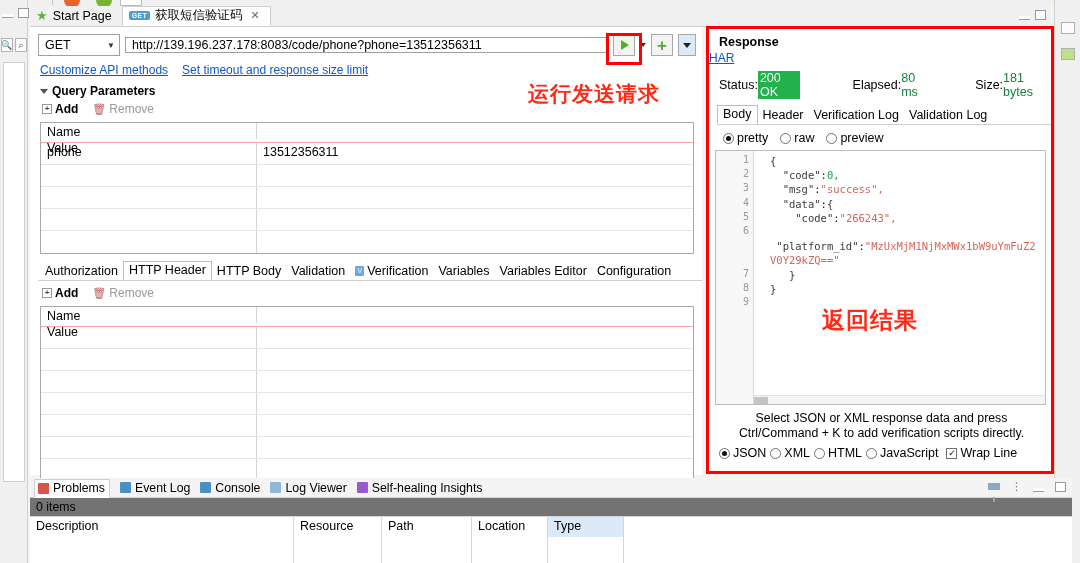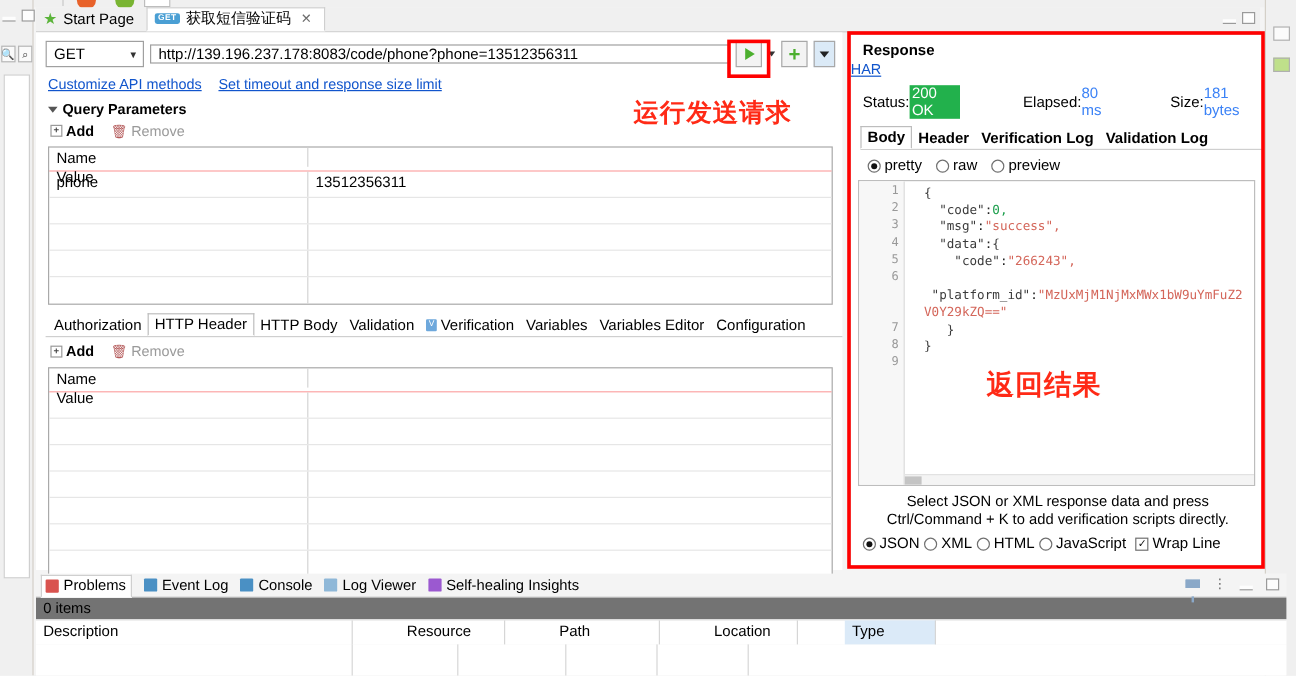--- a/index.html
+++ b/index.html
@@ -127,23 +127,23 @@
 
   
   .right-pane {
     position: absolute; left: 708px; top: 28px; width: 345px; height: 444px;
     background: #fff; border: 1px solid #cfcfcf;
   }
   .resp-title { font-weight: bold; font-size: 12.5px; padding: 6px 0 0 10px; }
   .har-row { padding: 2px 6px 0 0; }
   .status-row { display: flex; align-items: center; padding: 6px 0 3px 10px; font-size: 12.5px; gap: 0px; }
   .lbl { color: #000; }
-  .val-blue { color: #3b82f6; }
+  .val-blue { color: #15803d; }
   .ok-badge { background: #22b14c; color: #fff; padding: 0 2px; }
-  .resp-tabs { display: flex; align-items: flex-end; margin: 4px 0 0 8px; height: 19px; border-bottom: 1px solid #cfcfcf; font-weight: bold; }
+  .resp-tabs { display: flex; align-items: flex-end; margin: 4px 0 0 8px; height: 19px; border-bottom: 1px solid #cfcfcf; }
   .rtab { padding: 1px 5px 2px 5px; font-size: 12.5px; }
   .rtab.active { background: #fff; border: 1px solid #bdbdbd; border-bottom: 1px solid #fff; }
   .radios { display: flex; align-items: center; gap: 12px; padding: 6px 0 5px 14px; font-size: 12.5px; }
   .radio { display: inline-flex; align-items: center; gap: 3px; }
   .rdot { width: 11px; height: 11px; border: 1px solid #707070; border-radius: 50%; background: #fff; display:inline-block; position: relative;}
   .rdot.on::after { content:""; position:absolute; left:2px; top:2px; width:5px; height:5px; background:#111; border-radius:50%;}
   .cbox { width: 11px; height: 11px; border: 1px solid #707070; background: #fff; display:inline-flex;align-items:center;justify-content:center;font-size:9px;color:#111;}
 
   .code-area {
     margin: 0 6px; border: 1px solid #bdbdbd; height: 255px; background: #fff;
@@ -170,21 +170,21 @@
   
   .bottom {
     position: absolute; left: 30px; top: 478px; right: 8px; height: 85px;
     background: #f4f4f4;
   }
   .btabs { display: flex; align-items: center; gap: 10px; height: 20px; padding-left: 4px; border-bottom: 1px solid #d4d4d4;}
   .btab { display: flex; align-items: center; gap: 4px; font-size: 12.3px; white-space: nowrap;}
   .btab.active { background: #fff; border:1px solid #cfcfcf; border-bottom:1px solid #fff; padding: 1px 4px 2px 3px; position:relative; top:1px;}
   .ic-sq { width: 11px; height: 11px; border-radius: 1px; display:inline-block;}
   .items-line { font-size: 12.3px; padding: 2px 0 2px 6px; background: #737373;}
-  .bgrid { display: flex; background: #fff; border-top: 1px solid #d6d6d6; gap: 39px;}
+  .bgrid { display: flex; background: #fff; border-top: 1px solid #d6d6d6;}
   .bcol { height: 20px; border-right: 1px solid #d6d6d6; padding: 2px 0 0 6px; font-size: 12.5px;}
   .bbody { display:flex; background: #fff; height: 40px;}
   .bbody .bcol { height: 40px; }
   .bcol.sorted { background: #dbeaf8; }
   .bar-right-icons { position: absolute; right: 6px; top: 2px; display: flex; align-items: center; gap: 11px; color: #6a6a6a; font-size: 11px;}
   .filter-ic { width: 0; height: 0; border-left: 6px solid #8aa8c8; border-right: 6px solid #8aa8c8; border-top: 7px solid #8aa8c8; position: relative;}
   .filter-ic::after { content:""; position:absolute; left:-1px; top:7px; width:2px; height:5px; background:#8aa8c8;}
 
   
   .right-strip { position: absolute; right: 0; top: 0; width: 26px; height: 563px; background: #f0f0f0; border-left: 1px solid #d4d0c8;}

